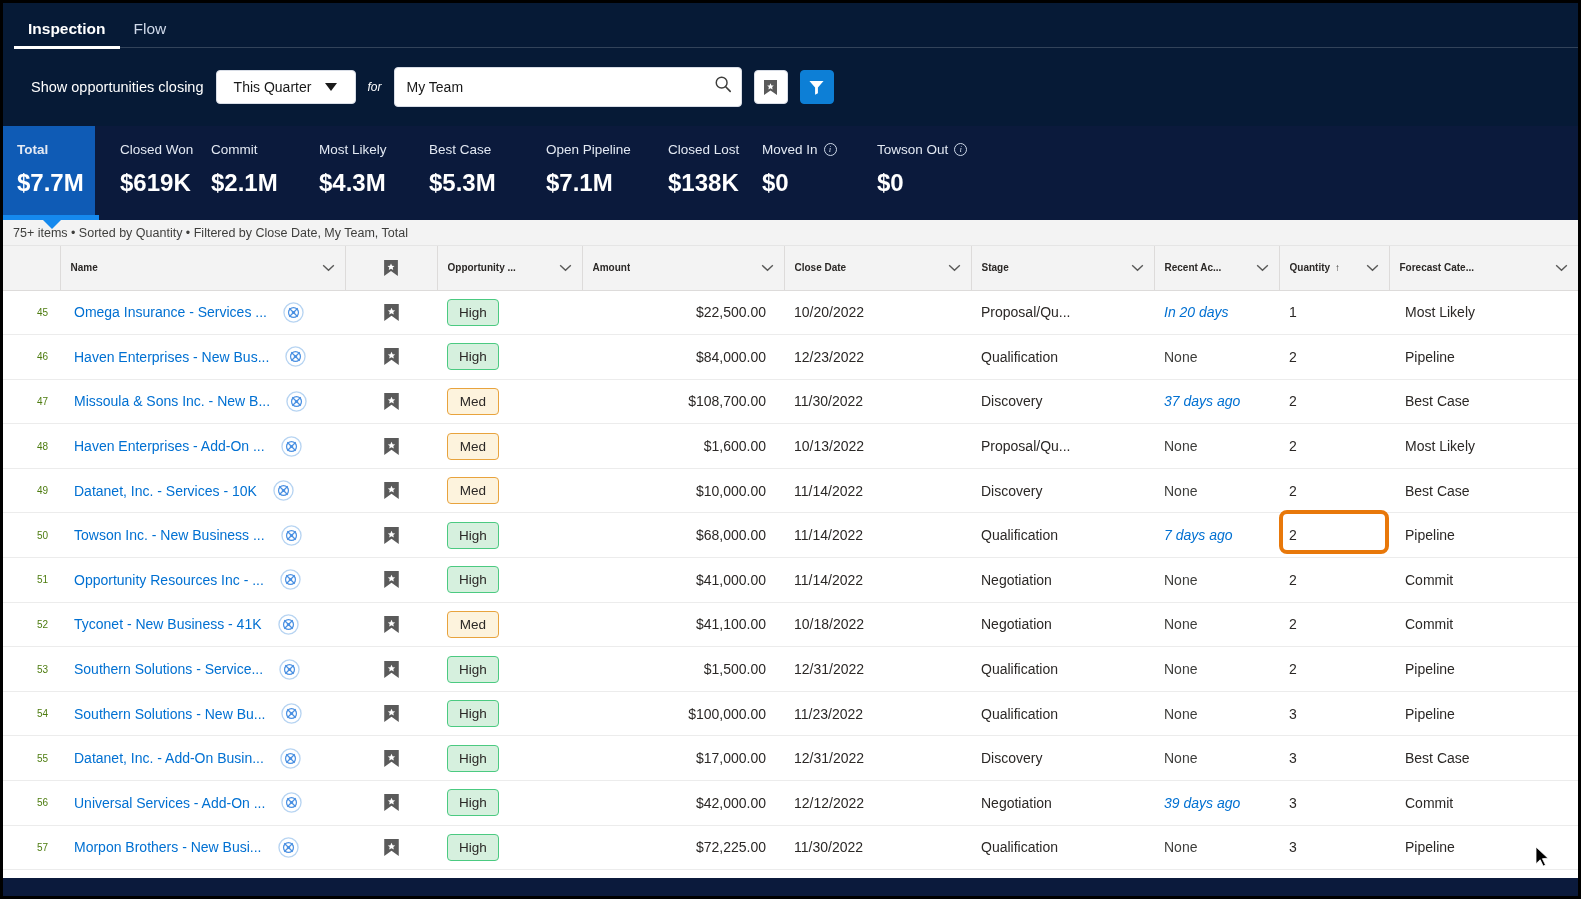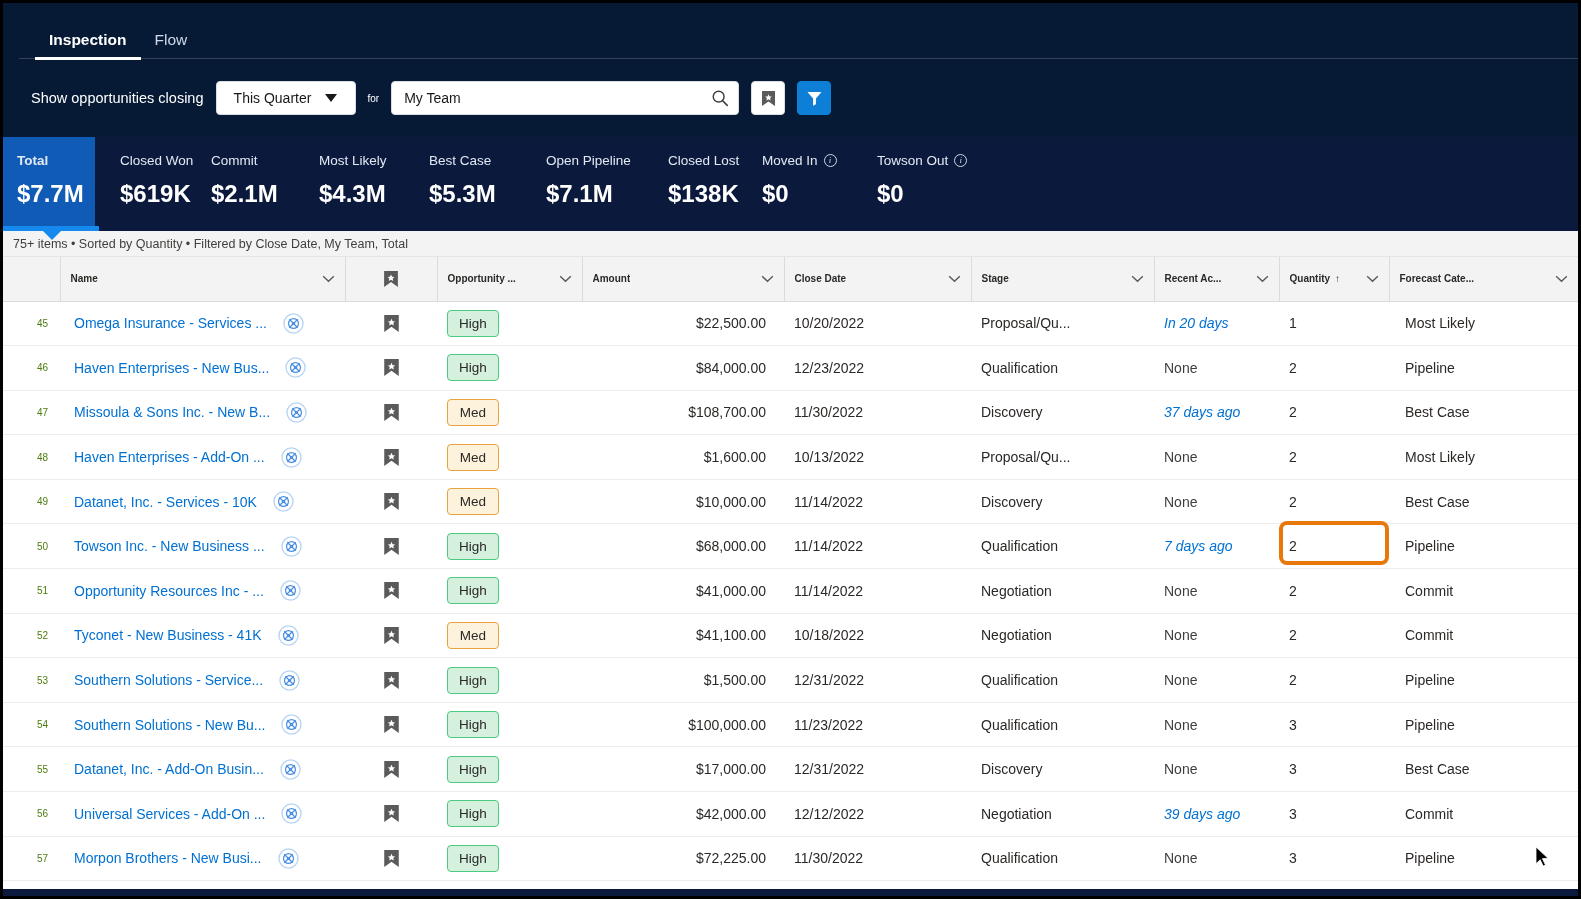--- a/index.html
+++ b/index.html
@@ -12,25 +12,25 @@
   #app {
     position: relative;
     width: 1581px; height: 899px;
     border: 3px solid #000;
     background: #0b1a3c;
     overflow: hidden;
   }
 
   
   .tabbar {
-    height: 56px;
+    height: 45px;
     background: #061a36;
     display: flex;
     align-items: flex-end;
-    padding-left: 32px;
+    padding-left: 11px;
     position: relative;
   }
   .tabbar::after {
     content: "";
     position: absolute;
     left: 16px; right: 0; bottom: 0;
     height: 1px; background: rgba(255,255,255,0.18);
   }
   .tab {
     padding: 0 14px 12px 14px;
@@ -78,24 +78,24 @@
     font-size: 14px;
     color: #181818;
     cursor: pointer;
   }
   .caret-down {
     width: 0; height: 0;
     border-left: 6px solid transparent;
     border-right: 6px solid transparent;
     border-top: 8px solid #1a1a1a;
   }
-  .fb-for { color: #ffffff; font-size: 10px; }
+  .fb-for { color: #ffffff; font-size: 12px; font-style: italic; }
   .search-wrap {
     position: relative;
-    width: 348px; height: 34px;
+    width: 348px; height: 40px;
   }
   .search-input {
     width: 100%; height: 100%;
     border: 1px solid #d8dde6;
     border-radius: 4px;
     background: #fff;
     font-size: 14px;
     color: #181818;
     padding: 0 36px 0 12px;
     font-family: "Liberation Sans", sans-serif;

